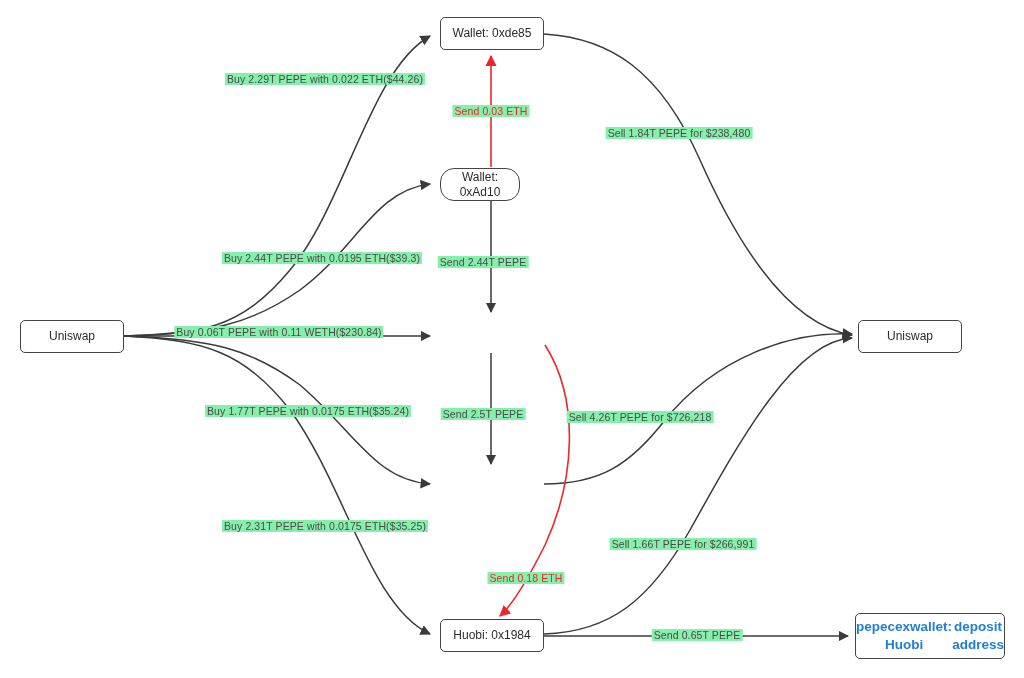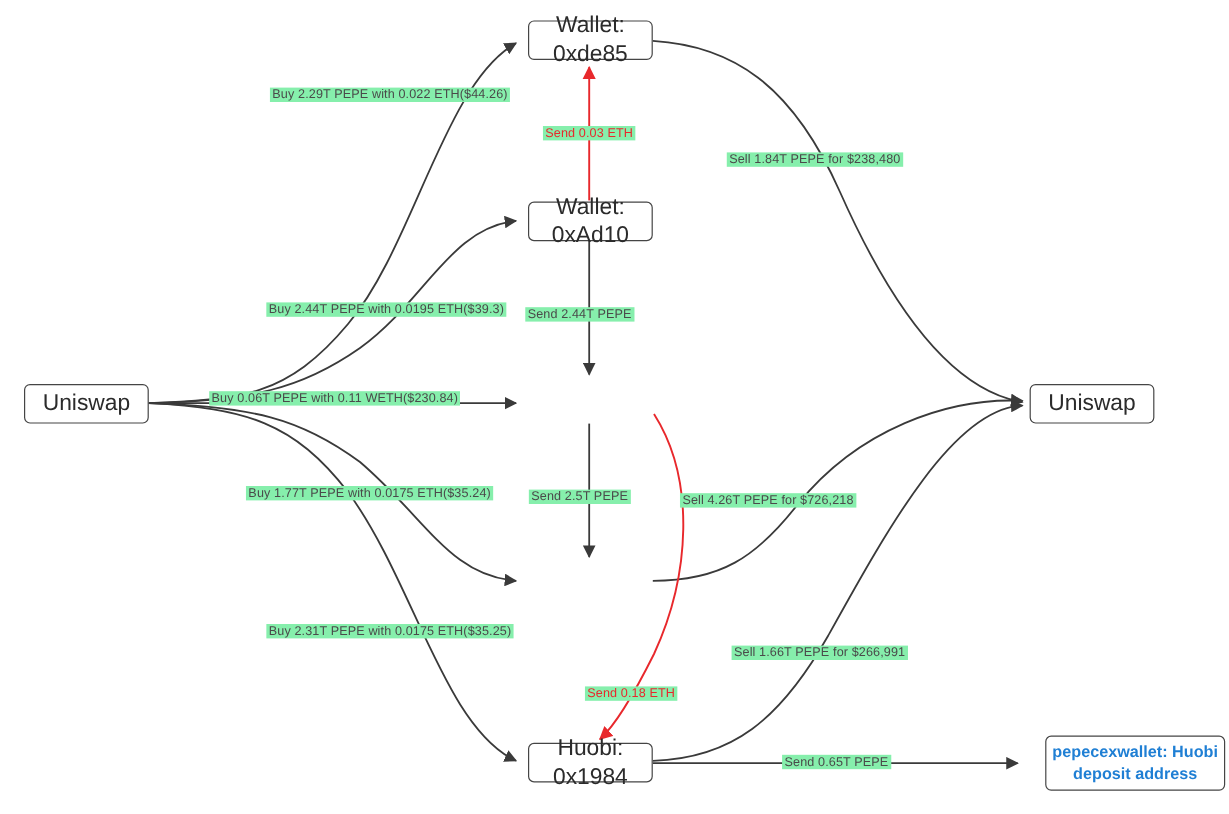--- a/index.html
+++ b/index.html
@@ -25,21 +25,21 @@
     position: absolute;
     box-sizing: border-box;
     border: 1.6px solid #454545;
     border-radius: 5px;
     background: #ffffff;
     display: flex;
     align-items: center;
     justify-content: center;
     text-align: center;
     color: #2b2b2b;
-    font-size: 19px;
+    font-size: 12px;
     line-height: 1.25;
     z-index: 4;
   }
   .node.cex {
     color: #1f7fd4;
     font-weight: bold;
     font-size: 13.5px;
     line-height: 1.3;
   }
   .edge-label {
@@ -108,35 +108,35 @@
   </svg>
 
   <div class="node" style="left:20px; top:320px; width:104px; height:33px;">
     <span>Uniswap</span>
   </div>
 
   <div class="node" style="left:440px; top:17px; width:104px; height:33px;">
     <span>Wallet: 0xde85</span>
   </div>
 
-  <div class="node" style="left:440px; top:168px; width:104px; height:33px;">
+  <div class="node" style="left:440px; top:168px; width:80px; height:33px;border-radius:14px;">
     <span>Wallet: 0xAd10</span>
   </div>
 
 
 
   <div class="node" style="left:440px; top:619px; width:104px; height:33px;">
     <span>Huobi: 0x1984</span>
   </div>
 
   <div class="node" style="left:858px; top:320px; width:104px; height:33px;">
     <span>Uniswap</span>
   </div>
 
-  <div class="node cex" style="left:855px; top:613px; width:150px; height:46px; flex-direction:column;margin-left:16px;">
+  <div class="node cex" style="left:855px; top:613px; width:150px; height:46px; flex-direction:row;">
     <span>pepecexwallet: Huobi</span>
     <span>deposit address</span>
   </div>
 
   <div class="edge-label center" style="left:325px; top:73px;">Buy 2.29T PEPE with 0.022 ETH($44.26)</div>
 
   <div class="edge-label center" style="left:322px; top:208px;margin-top:44px;">Buy 2.44T PEPE with 0.0195 ETH($39.3)</div>
 
   <div class="edge-label center" style="left:279px; top:326px;">Buy 0.06T PEPE with 0.11 WETH($230.84)</div>
 

